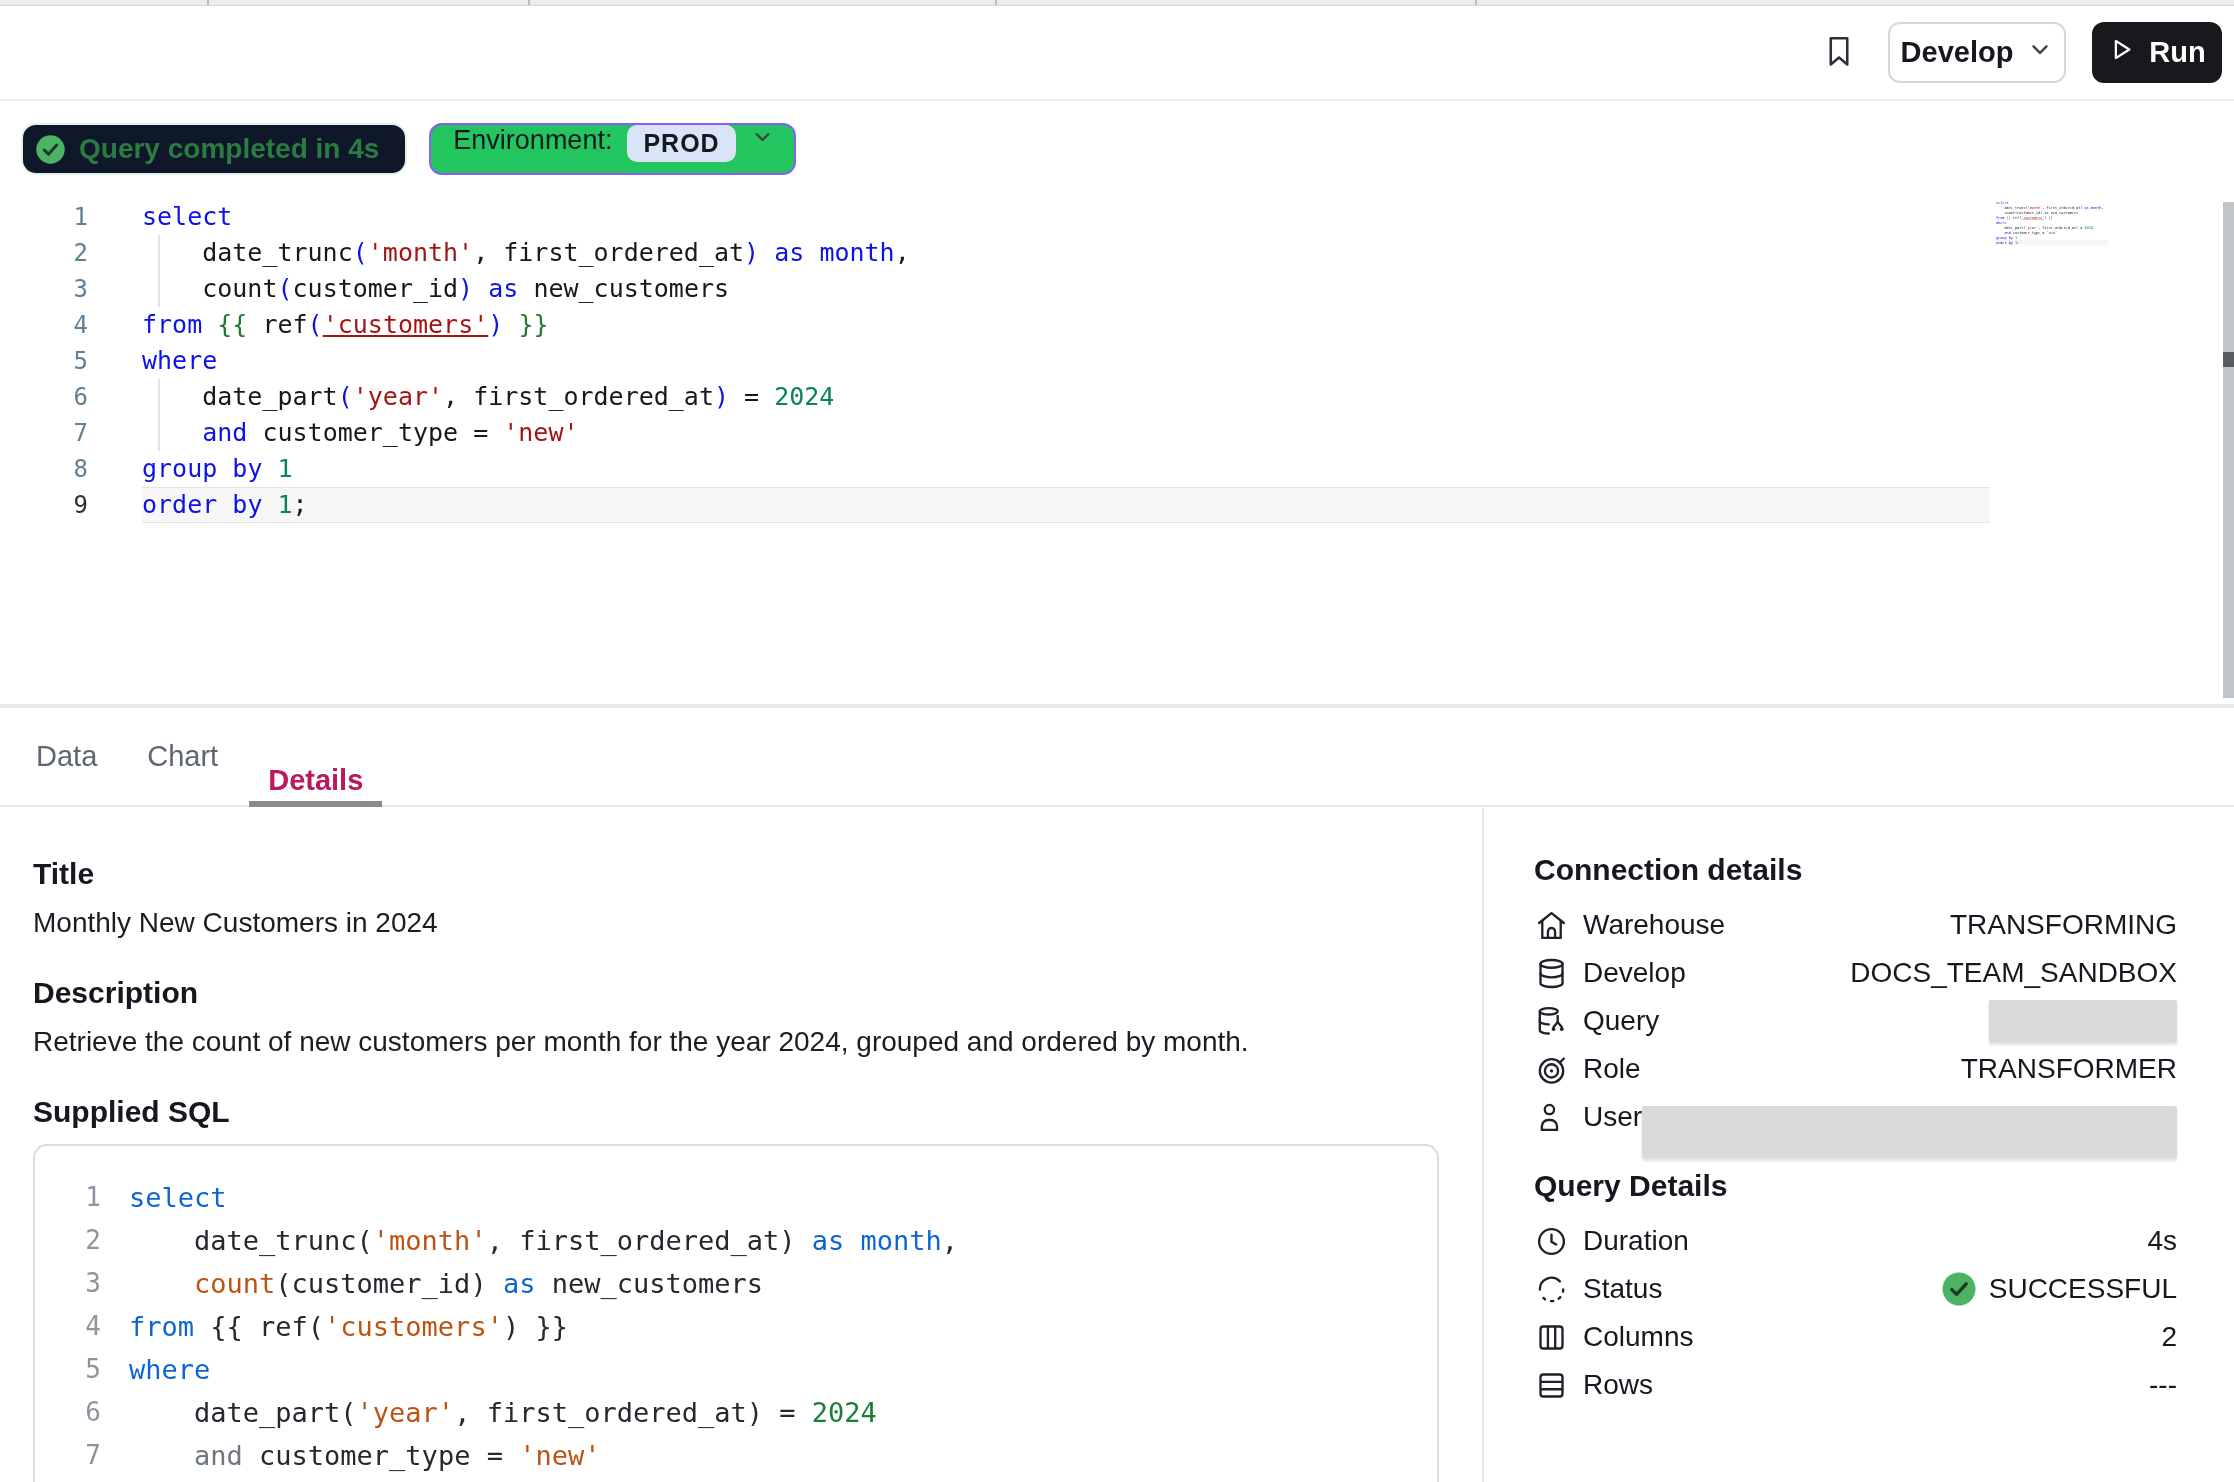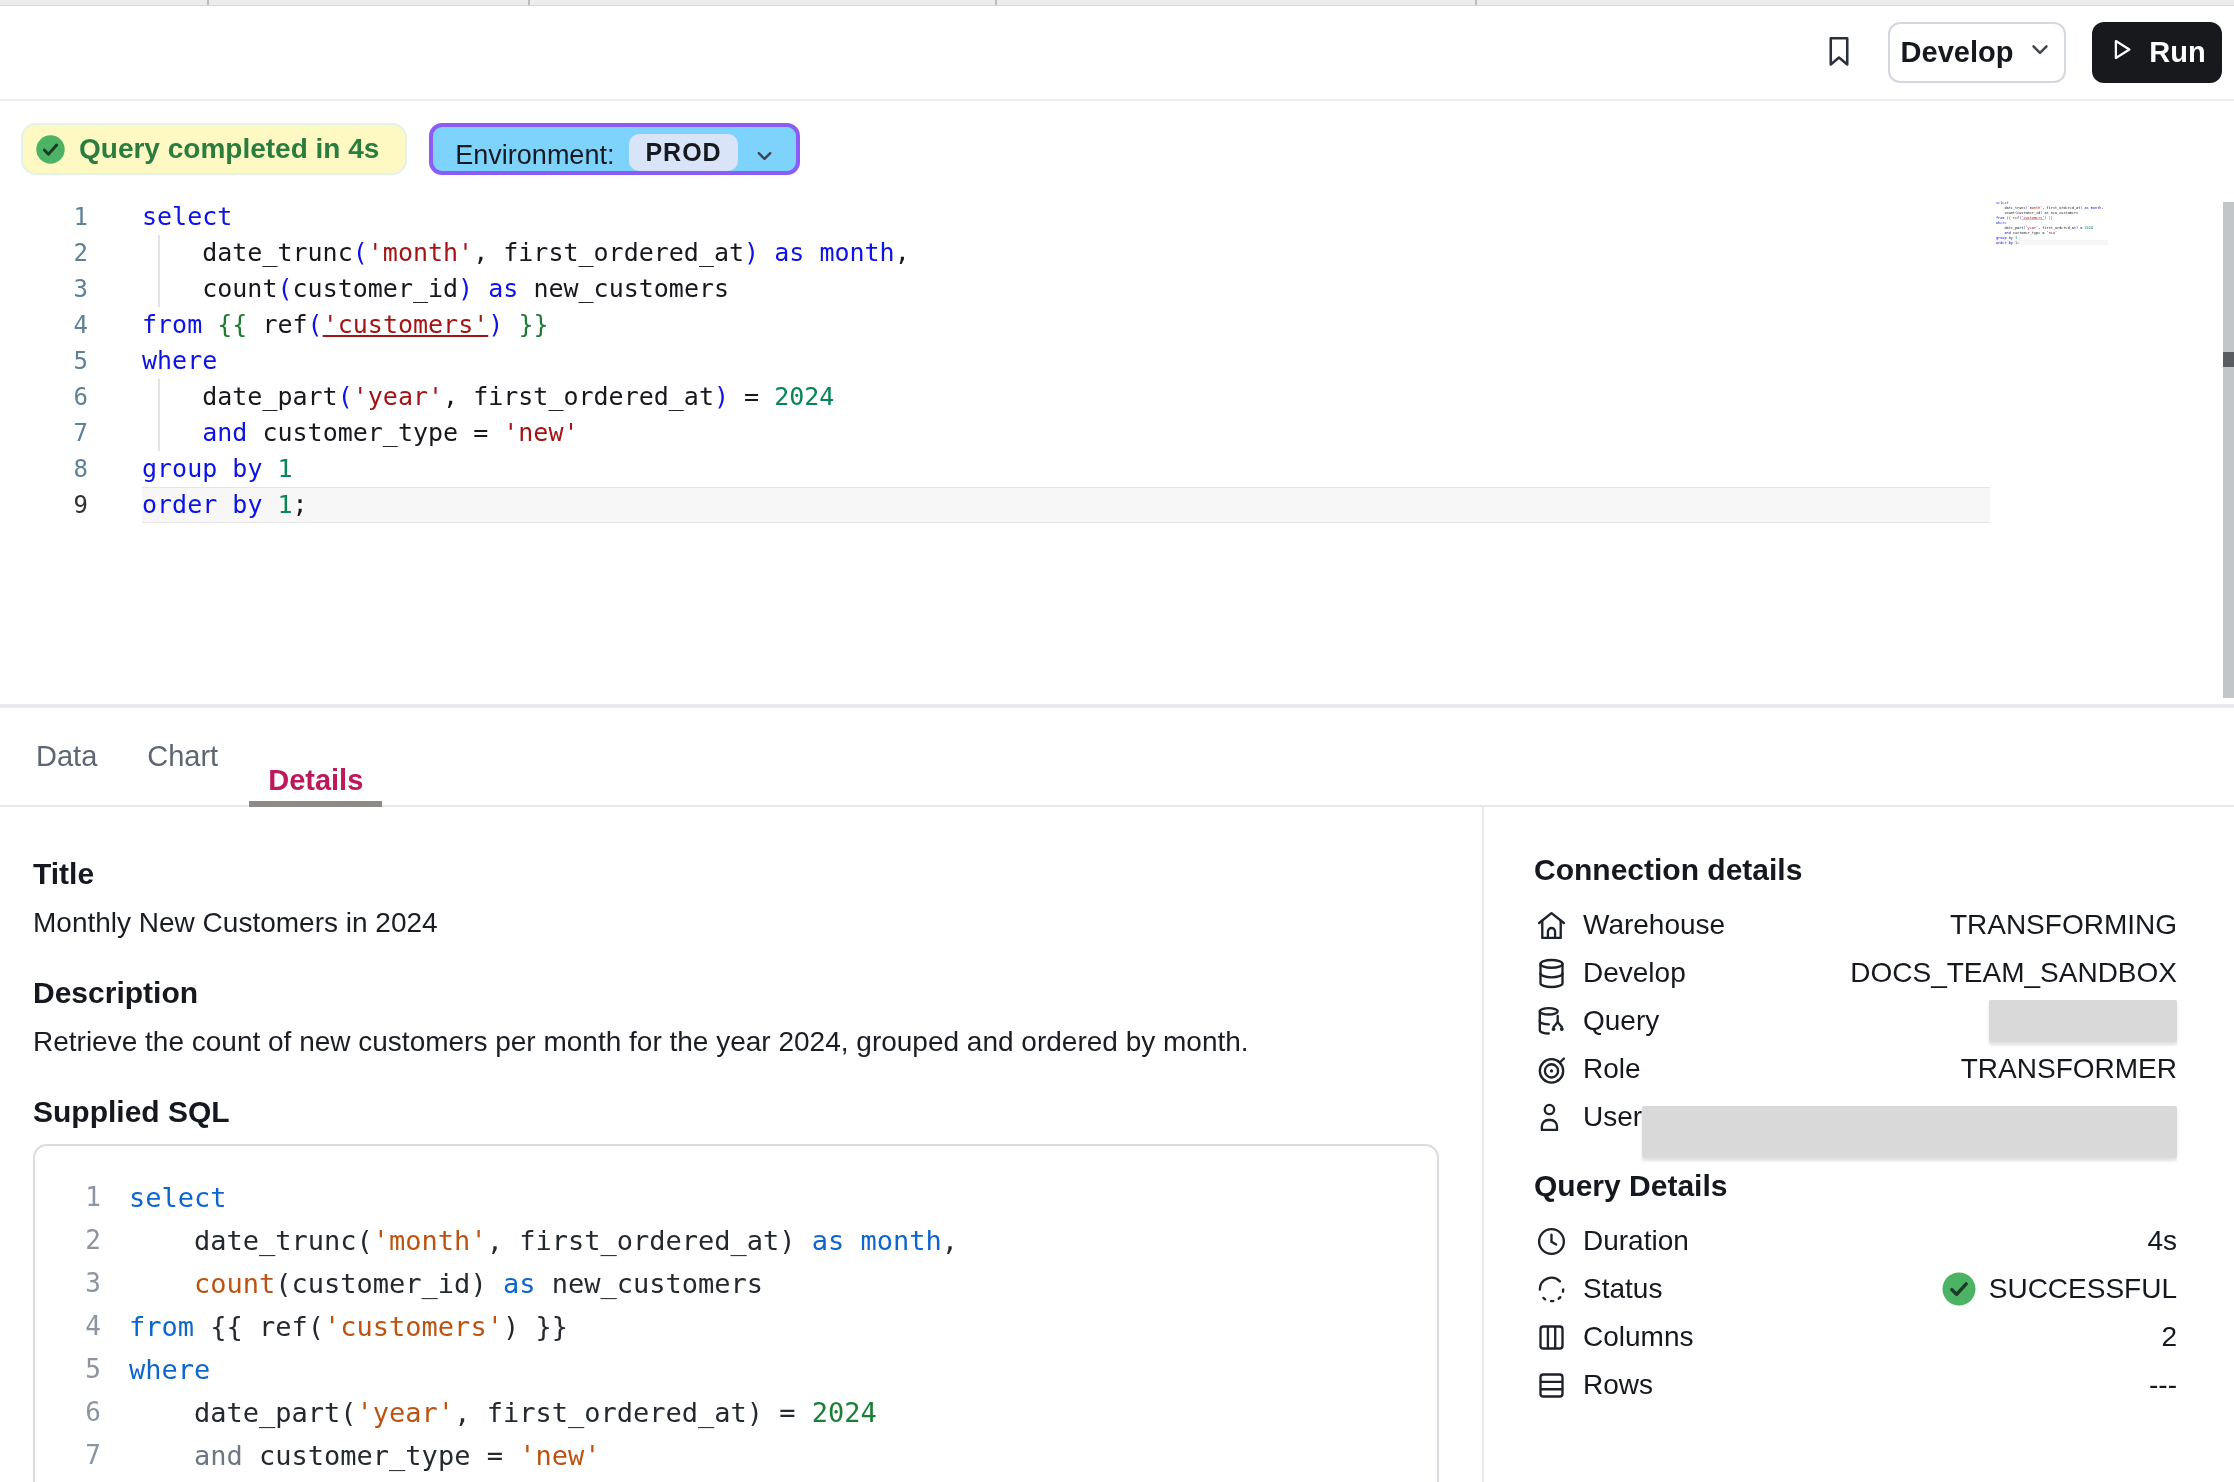--- a/index.html
+++ b/index.html
@@ -15,23 +15,23 @@
           display:flex;align-items:center;justify-content:flex-end;gap:26px;padding-right:12px;box-sizing:border-box;}
   .icon-btn{width:46px;height:46px;display:flex;align-items:center;justify-content:center;background:none;border:none;cursor:pointer;}
   .btn{display:flex;align-items:center;justify-content:center;gap:14px;height:61px;border-radius:12px;
        font-size:29px;font-weight:600;box-sizing:border-box;cursor:pointer;font-family:"Liberation Sans",sans-serif;}
   #develop-btn{width:178px;background:#fff;border:2px solid #d3d7de;color:#15181e;}
   #run-btn{width:130px;background:#17191c;border:none;color:#fff;}
 
   
   #status-row{position:absolute;left:0;top:112px;width:2234px;height:74px;display:flex;align-items:center;gap:22px;padding-left:21px;box-sizing:border-box;}
   #query-status-pill{display:flex;align-items:center;gap:13px;height:52px;padding:0 26px 0 12px;border-radius:15px;
-       background:#fef9c3;border:2px solid #e2f2e6;font-size:28px;font-weight:600;color:#2a7d3f;box-sizing:border-box;}
-  #environment-control{display:flex;align-items:flex-end;gap:15px;height:52px;padding:0 20px 0 22px;border-radius:13px;
-       background:#7dd3fc;border:4px solid #8b5cf6;box-sizing:border-box;cursor:pointer;}
+       background:#0f172a;border:2px solid #e2f2e6;font-size:28px;font-weight:600;color:#2a7d3f;box-sizing:border-box;}
+  #environment-control{display:flex;align-items:flex-start;gap:15px;height:52px;padding:0 20px 0 22px;border-radius:13px;
+       background:#22c55e;border:2px solid #8b5cf6;box-sizing:border-box;cursor:pointer;}
   #environment-control .env-label{font-size:27px;color:#16191f;}
   .env-badge{background:#d9e4f8;border-radius:10px;padding:4px 16px;font-size:25px;font-weight:600;color:#16191f;letter-spacing:1px;}
   .check-circle{display:inline-flex;}
 
   
   #editor{position:absolute;left:0;top:186px;width:2234px;height:520px;background:#fff;border-bottom:2px solid #e7e9ec;box-sizing:border-box;}
   #editor-code{position:absolute;left:0;top:13px;}
   .ed .ln{display:flex;height:36px;line-height:36px;font-family:"DejaVu Sans Mono","Liberation Mono",monospace;font-size:25px;white-space:pre;}
   .ed .gut{width:142px;box-sizing:border-box;padding-right:54px;text-align:right;color:#5e8196;font-size:24px;}
   .ed .code{width:1848px;box-sizing:border-box;}

